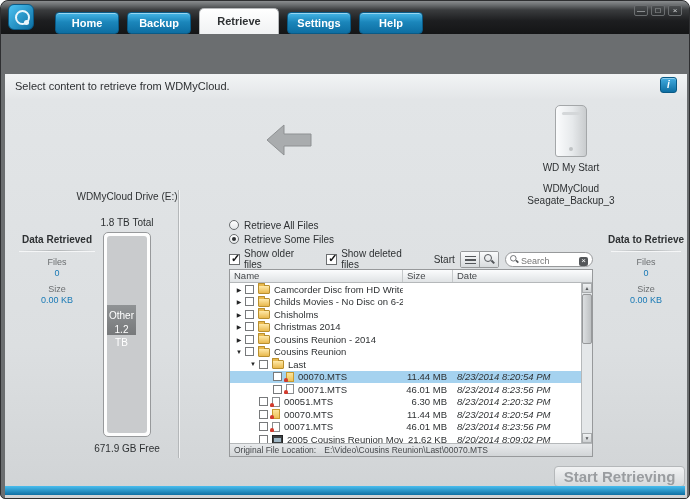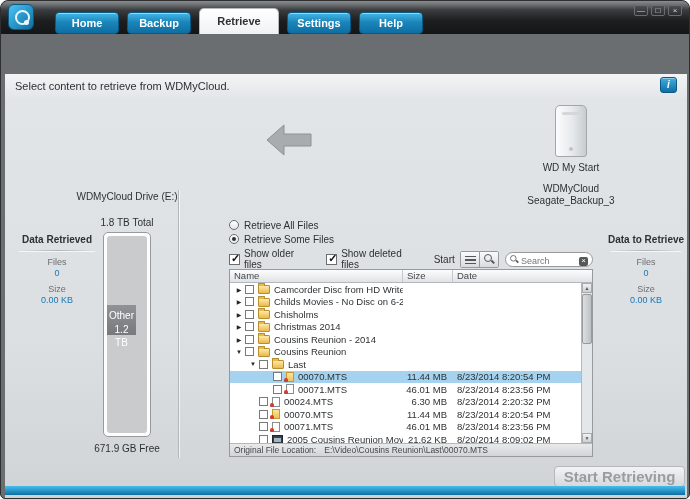--- a/index.html
+++ b/index.html
@@ -173,21 +173,21 @@
   .ficon { flex: none; position: relative; margin-right: 4px; }
   .ficon.folder { width: 12px; height: 9px; background: linear-gradient(#ffe9a8, #e9b94d); border: 1px solid #b98f2e; border-radius: 1px; margin-top: 1px; }
   .ficon.folder::before { content: ""; position: absolute; top: -3px; left: -1px; width: 5px; height: 2px; background: #e9b94d; border: 1px solid #b98f2e; border-bottom: none; border-radius: 1px 1px 0 0; }
   .ficon.file-media { width: 8px; height: 10px; background: linear-gradient(#fbe49a, #eec25a); border: 1px solid #c79a30; }
   .ficon.file-media::after, .ficon.file-deleted::after { content: ""; position: absolute; left: -3px; bottom: -1px; width: 4px; height: 4px; background: #d23b2e; border-radius: 50% 50% 1px 1px; }
   .ficon.file-deleted { width: 8px; height: 10px; background: #fff; border: 1px solid #8a8d8f; }
   .ficon.film { width: 11px; height: 9px; background: #3c3f41; border: 1px solid #232425; }
   .ficon.film::before { content: ""; position: absolute; left: 1px; top: 2px; right: 1px; height: 4px; background: #9fb6c4; }
   .fname { flex: 1; min-width: 0; overflow: hidden; }
   .fsize { flex: none; width: 50px; text-align: right; padding-right: 6px; }
-  .fdate { flex: none; width: 128px; padding-left: 4px; }
+  .fdate { flex: none; width: 128px; padding-left: 4px; font-style: italic; }
   .tstatus {
     position: absolute; left: 0; right: 0; bottom: 0; height: 13px;
     background: linear-gradient(#e8eaec, #d2d5d7); border-top: 1px solid #b5b8ba;
     font-size: 8.5px; color: #44474a; line-height: 12px; padding-left: 4px; display: flex; gap: 8px; white-space: nowrap; overflow: hidden;
   }
   .scrollbar { position: absolute; right: 0; top: 13px; bottom: 13px; width: 11px; background: #e4e7e9; border-left: 1px solid #b5b8ba; }
   .sb-btn { position: absolute; left: 0; width: 10px; height: 10px; background: linear-gradient(#f0f2f3, #cdd0d2); border: 1px solid #a8abad; font-size: 5px; color: #54575a; text-align: center; line-height: 8px; }
   .sb-up { top: 0; }
   .sb-down { bottom: 0; }
   .sb-thumb { position: absolute; left: 0; top: 11px; width: 10px; height: 50px; background: linear-gradient(90deg, #dcdfe1, #bdc0c2); border: 1px solid #97999b; border-radius: 2px; }
@@ -385,21 +385,21 @@
             <span class="cb"></span>
             <span class="ficon file-deleted"></span>
             <span class="fname">00071.MTS</span>
             <span class="fsize">46.01 MB</span>
             <span class="fdate">8/23/2014 8:23:56 PM</span>
           </div>
           <div class="trow" style="padding-left: 17px;">
             <span class="expander"></span>
             <span class="cb"></span>
             <span class="ficon file-deleted"></span>
-            <span class="fname">00024.MTS</span>
+            <span class="fname">00051.MTS</span>
             <span class="fsize">6.30 MB</span>
             <span class="fdate">8/23/2014 2:20:32 PM</span>
           </div>
           <div class="trow" style="padding-left: 17px;">
             <span class="expander"></span>
             <span class="cb"></span>
             <span class="ficon file-media"></span>
             <span class="fname">00070.MTS</span>
             <span class="fsize">11.44 MB</span>
             <span class="fdate">8/23/2014 8:20:54 PM</span>

